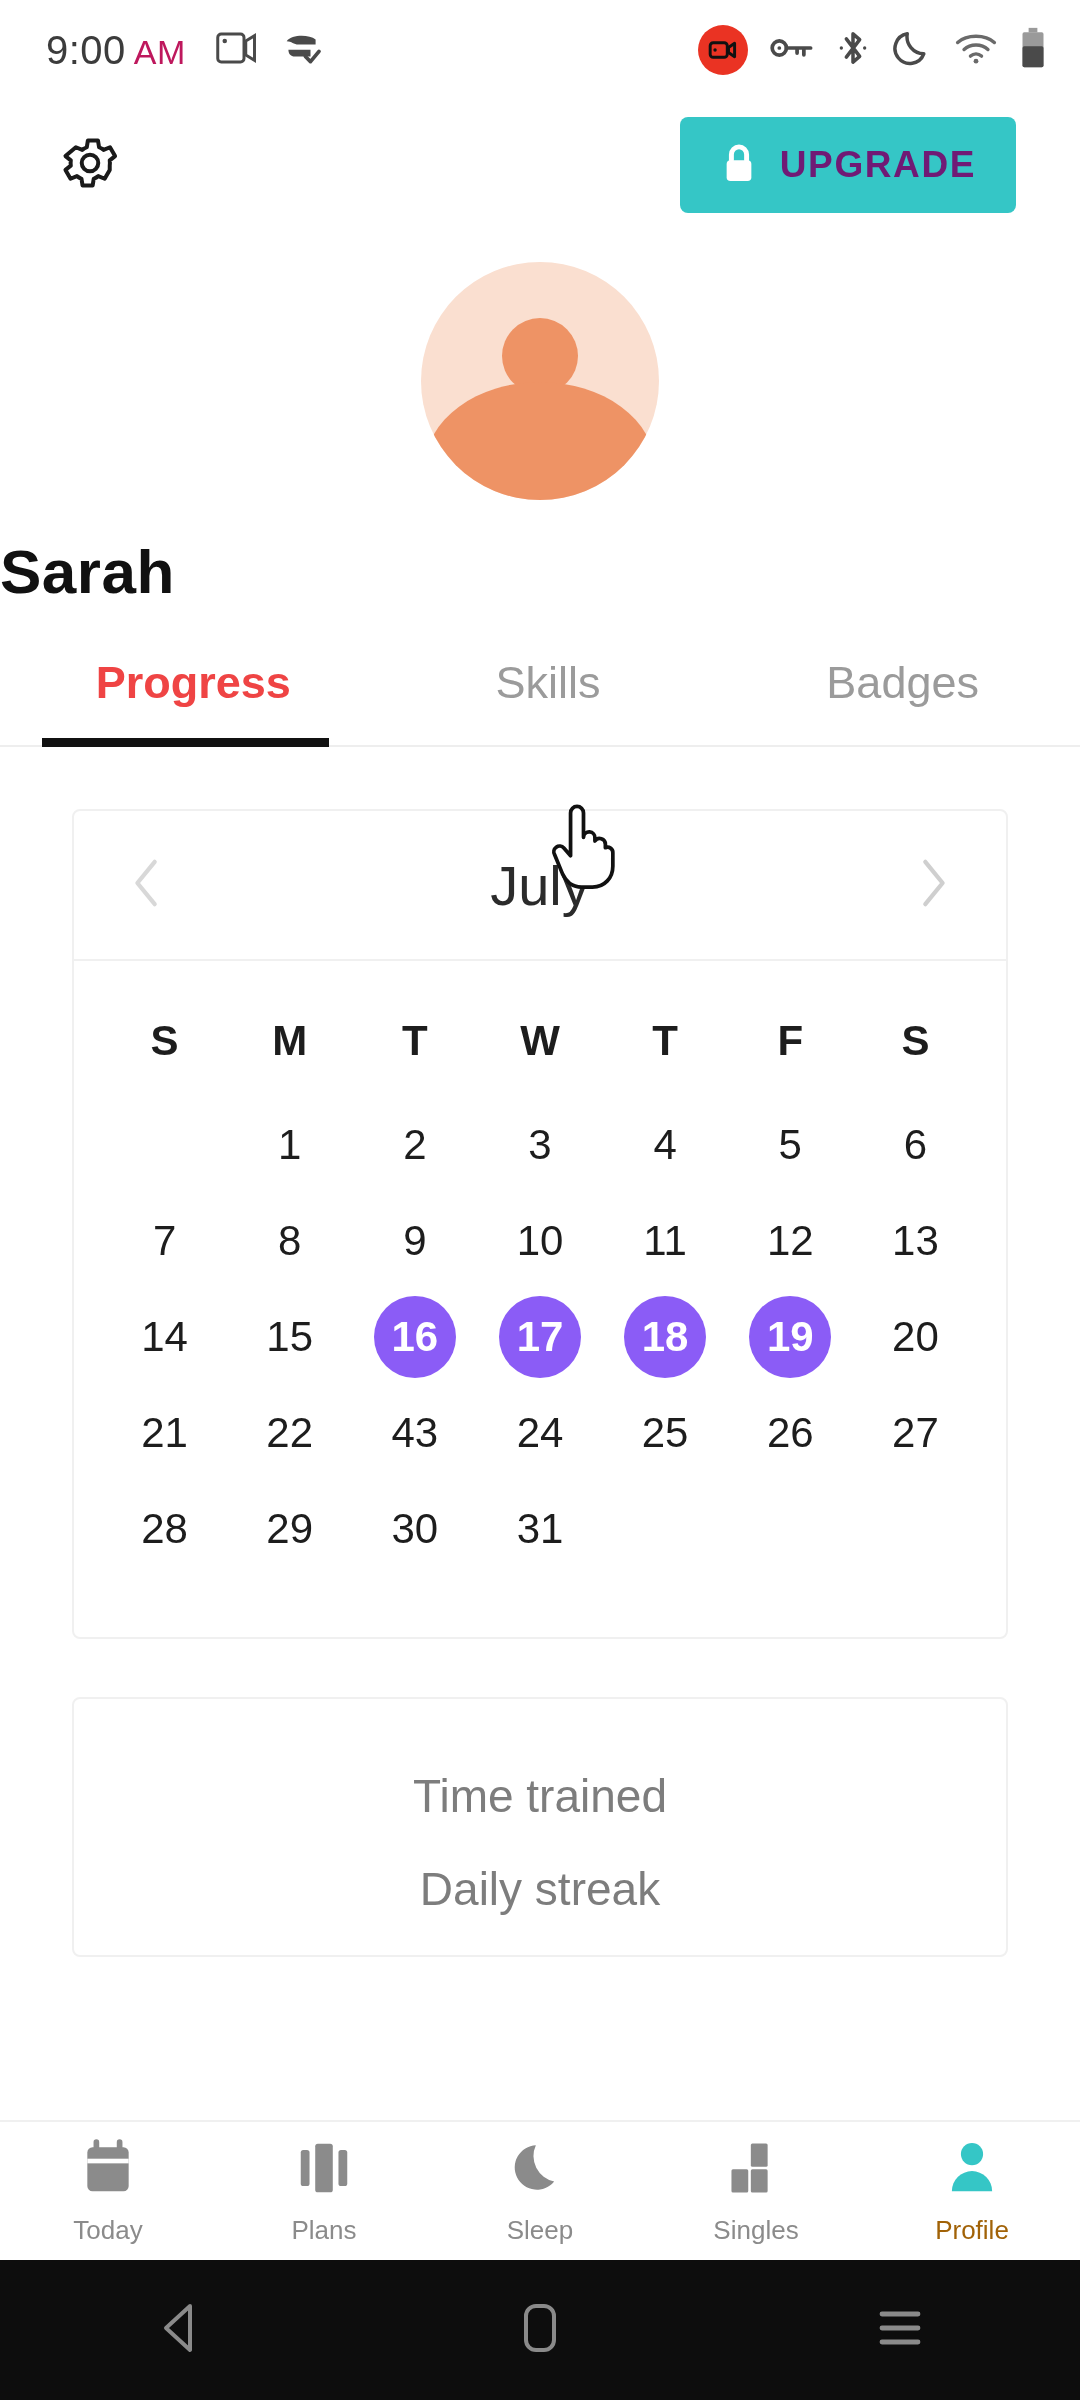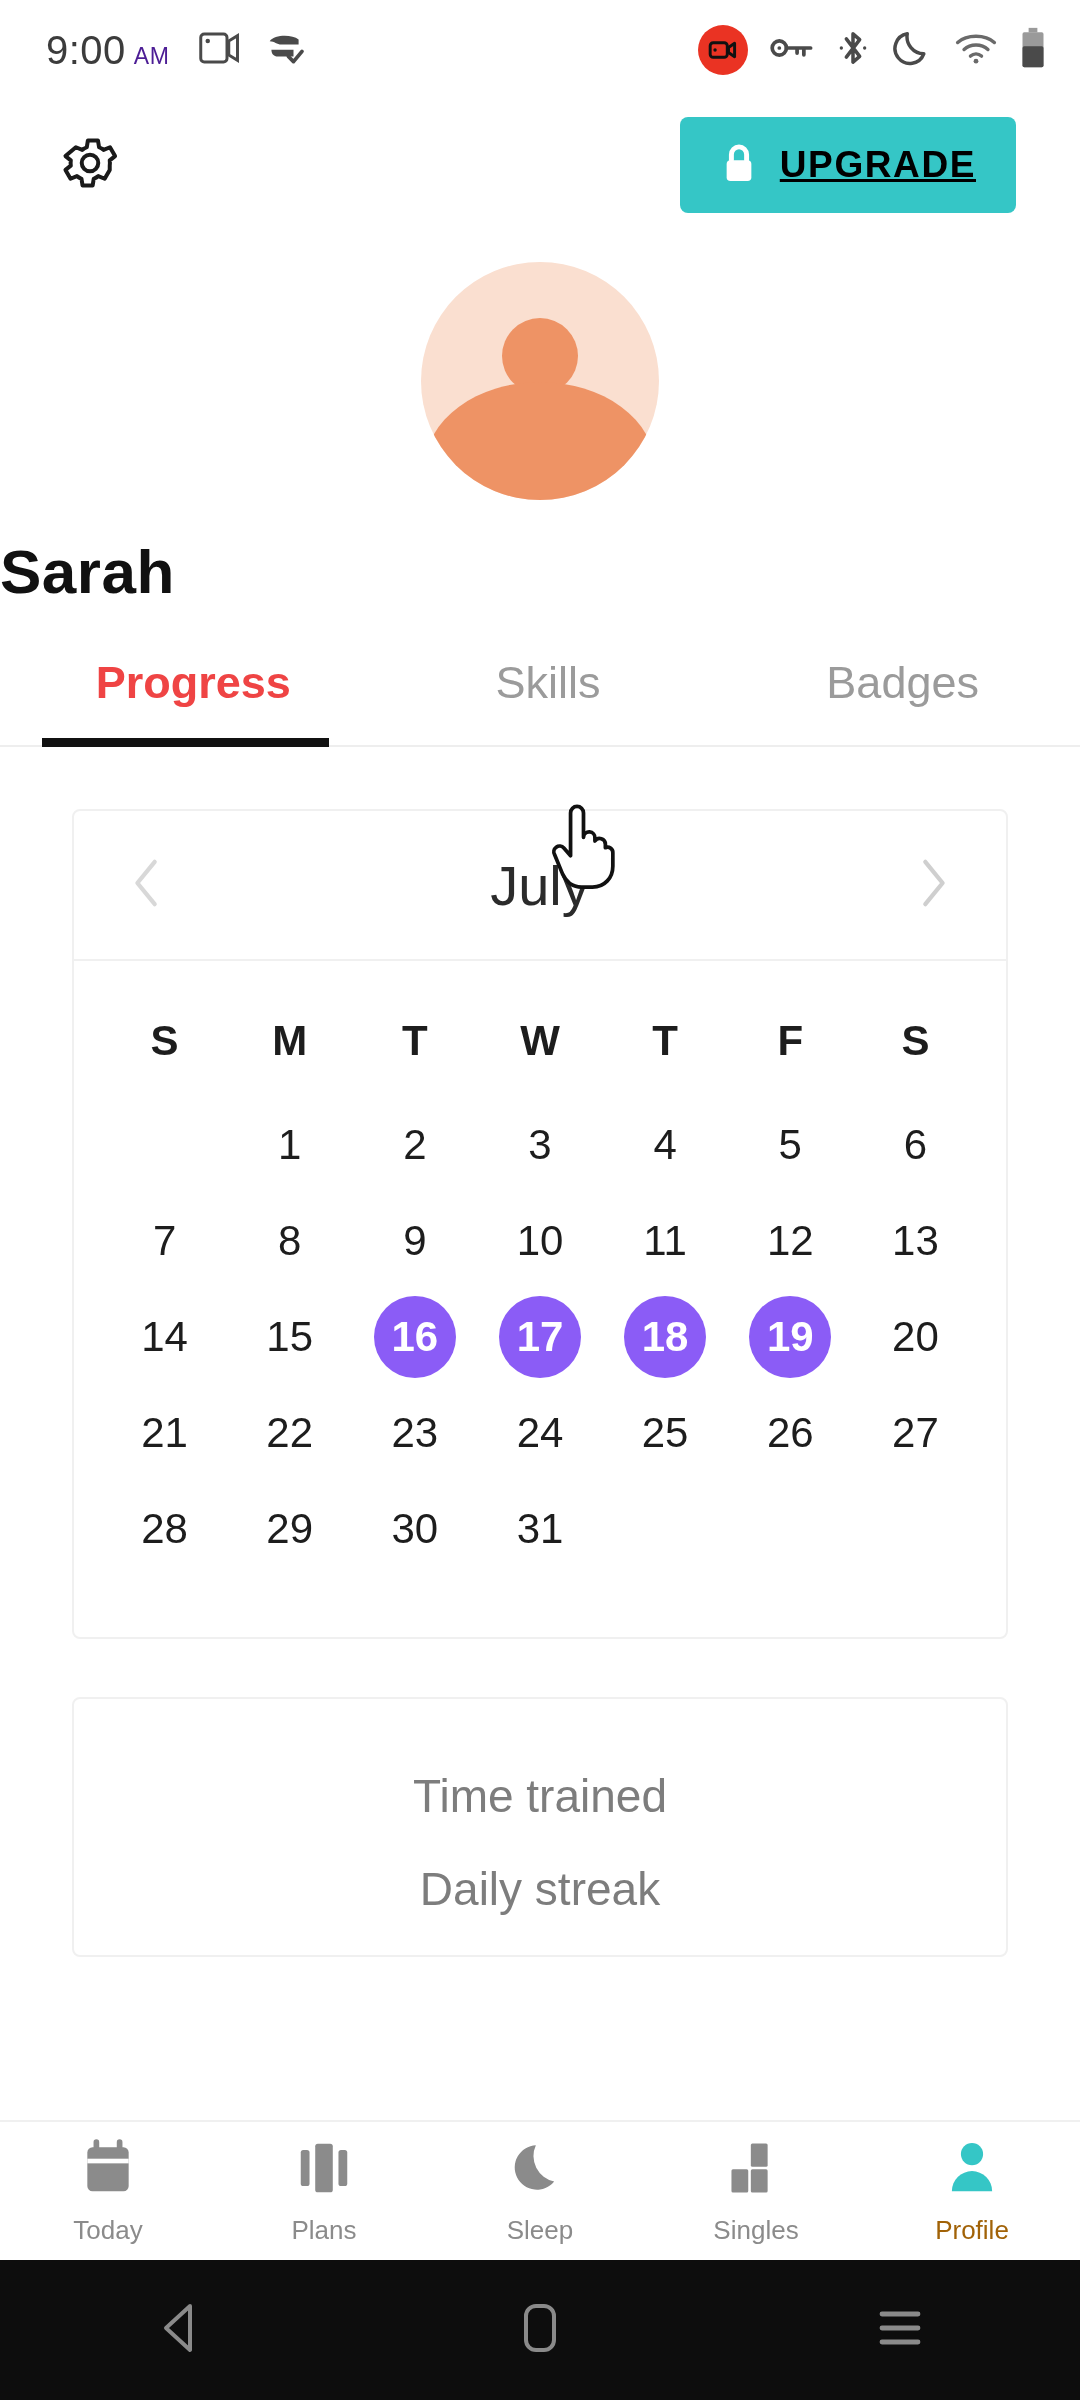--- a/index.html
+++ b/index.html
@@ -15,21 +15,21 @@
   .statusbar{
     height:100px; width:100%;
     display:flex; align-items:center;
     padding:0 34px 0 46px;
     background:#fff;
   }
   .sb-time{
     font-size:40px; color:#3c3c3c; font-weight:400;
     letter-spacing:.5px; display:flex; align-items:baseline; gap:8px;
   }
-  .sb-ampm{ font-size:23px; color:#4c1d95; letter-spacing:.5px;}
+  .sb-ampm{ font-size:34px; color:#be185d; letter-spacing:.5px;}
   .sb-left-icons{ display:flex; align-items:center; gap:22px; margin-left:30px;}
   .sb-right{ margin-left:auto; display:flex; align-items:center; gap:22px;}
   .rec-badge{
     width:50px;height:50px;border-radius:50%;background:#ea3323;
     display:flex;align-items:center;justify-content:center;
   }
 
   
   .topbar{
     height:130px; display:flex; align-items:center;
@@ -39,21 +39,21 @@
   .upgrade-btn{
     margin-left:auto;
     background:#35c6c6;
     border-radius:8px;
     height:96px;
     padding:0 40px;
     display:flex; align-items:center; gap:22px;
     cursor:pointer; border:none;
   }
   .upgrade-label{
-    color:#000000; font-size:37px; font-weight:700; letter-spacing:1.6px;text-decoration:underline;
+    color:#701a75; font-size:37px; font-weight:700; letter-spacing:1.6px;
   }
 
   
   .profile-wrap{ padding-top:32px; text-align:left; }
   .avatar{
     width:238px;height:238px;border-radius:50%;
     background:#fadfd0; margin:0 auto; position:relative; overflow:hidden;
   }
   .avatar-head{
     position:absolute; top:56px; left:50%; transform:translateX(-50%);
@@ -316,21 +316,21 @@
               <td><span class="daycell">15</span></td>
               <td><span class="daycell sel">16</span></td>
               <td><span class="daycell sel">17</span></td>
               <td><span class="daycell sel">18</span></td>
               <td><span class="daycell sel">19</span></td>
               <td><span class="daycell">20</span></td>
             </tr>
             <tr>
               <td><span class="daycell">21</span></td>
               <td><span class="daycell">22</span></td>
-              <td><span class="daycell">23</span></td>
+              <td><span class="daycell">43</span></td>
               <td><span class="daycell">24</span></td>
               <td><span class="daycell">25</span></td>
               <td><span class="daycell">26</span></td>
               <td><span class="daycell">27</span></td>
             </tr>
             <tr>
               <td><span class="daycell">28</span></td>
               <td><span class="daycell">29</span></td>
               <td><span class="daycell">30</span></td>
               <td><span class="daycell">31</span></td>

